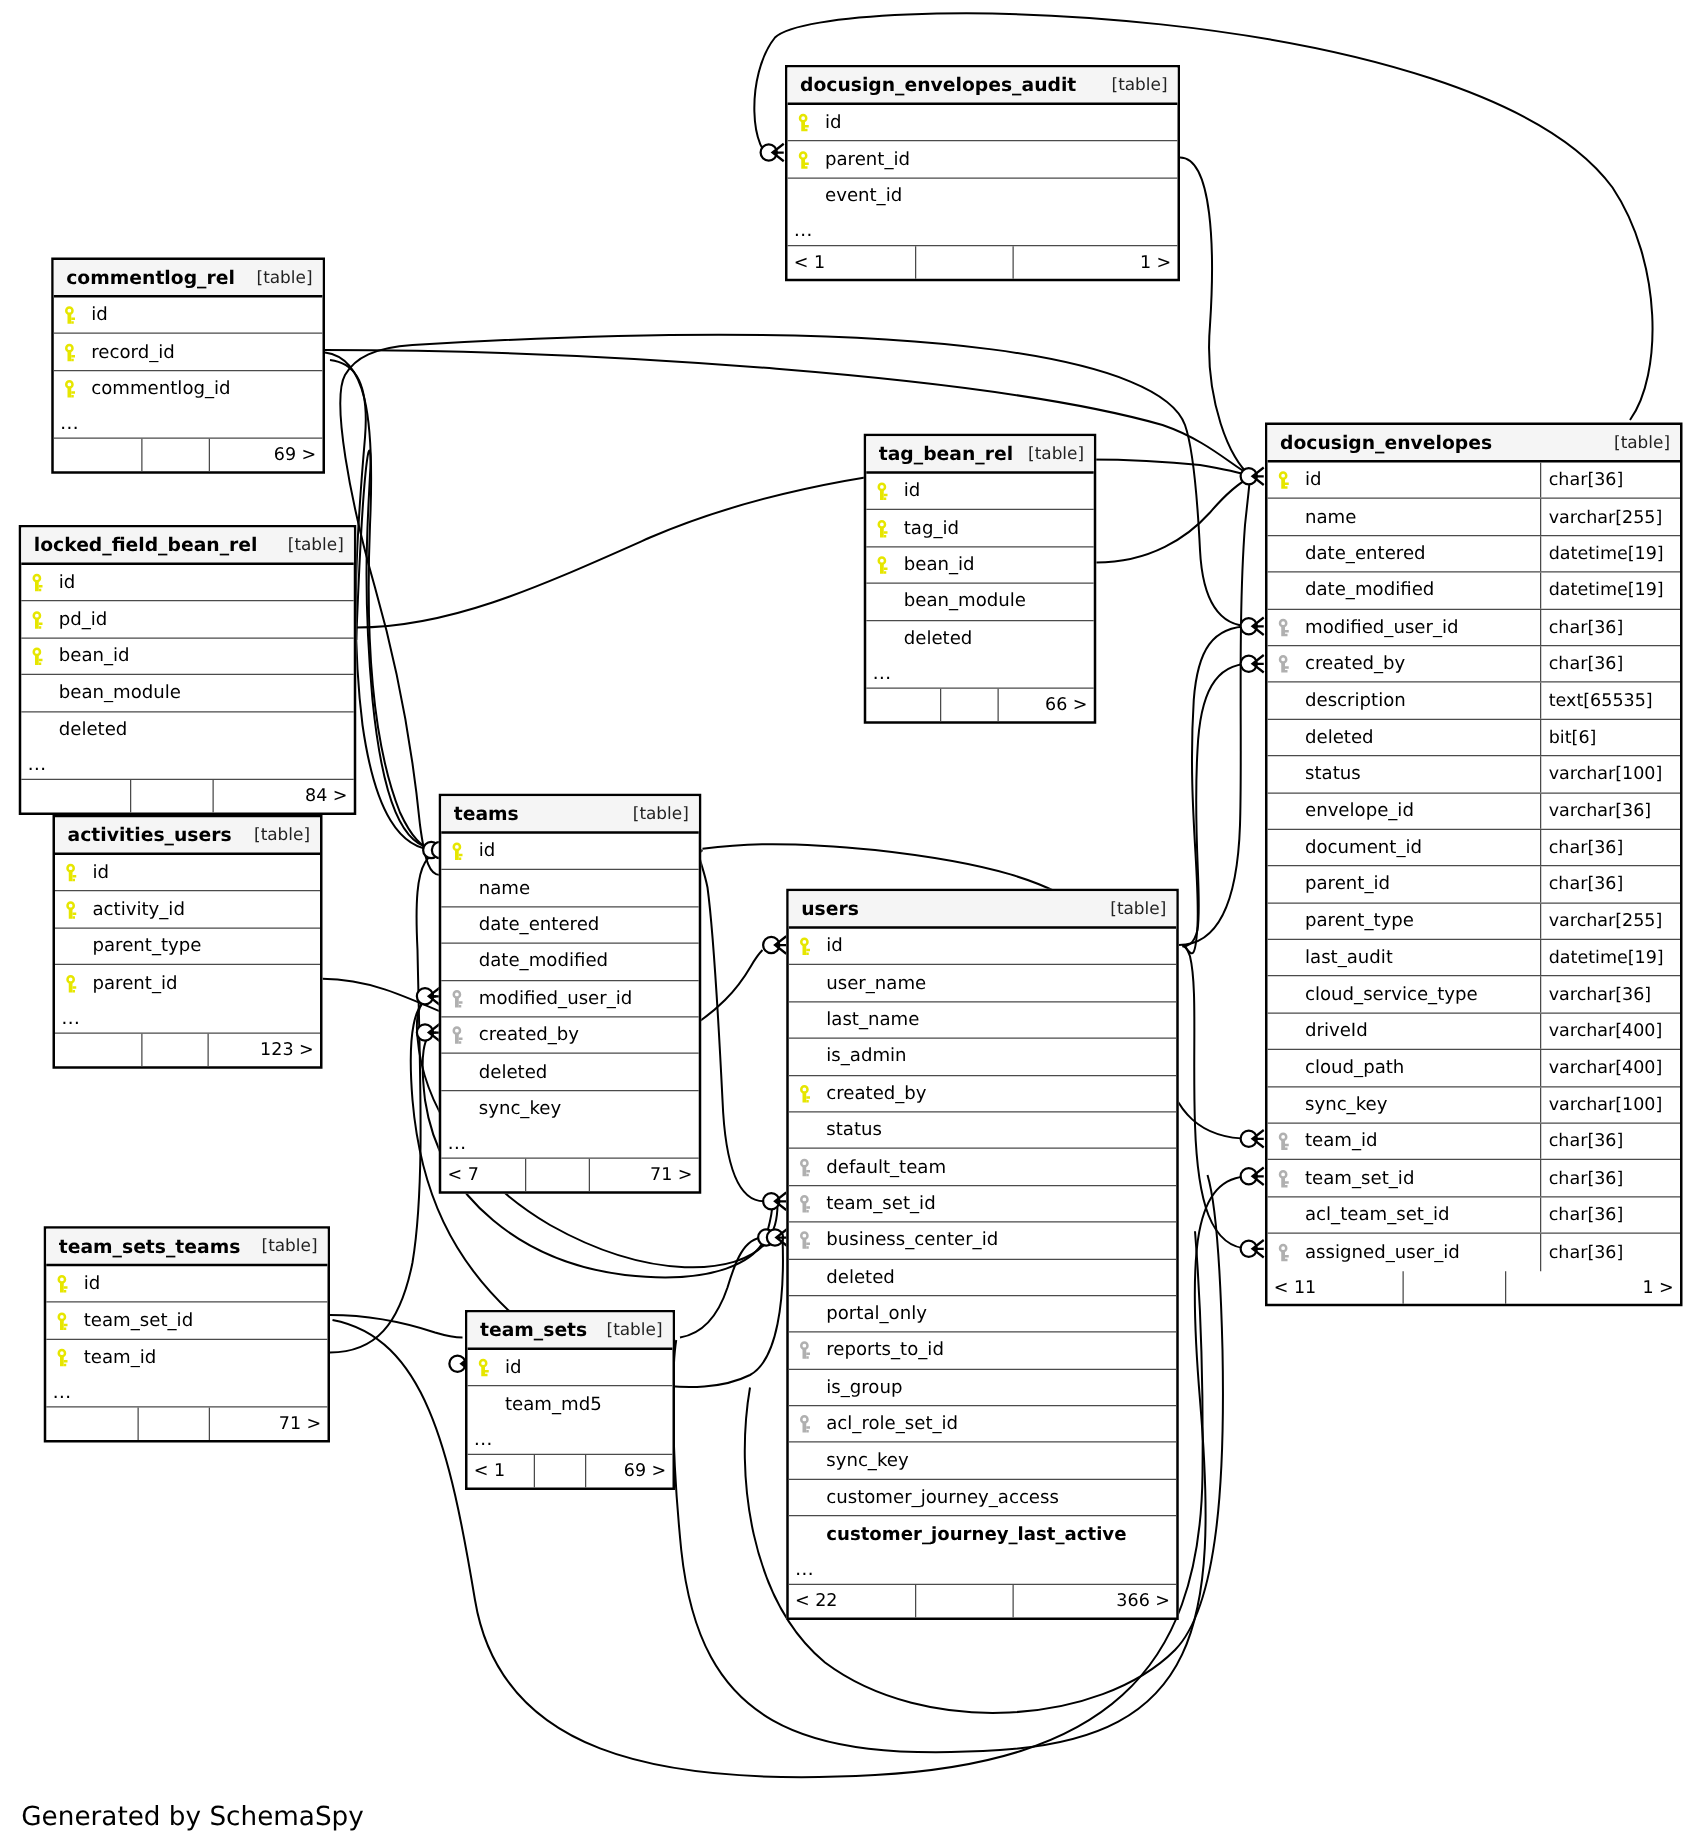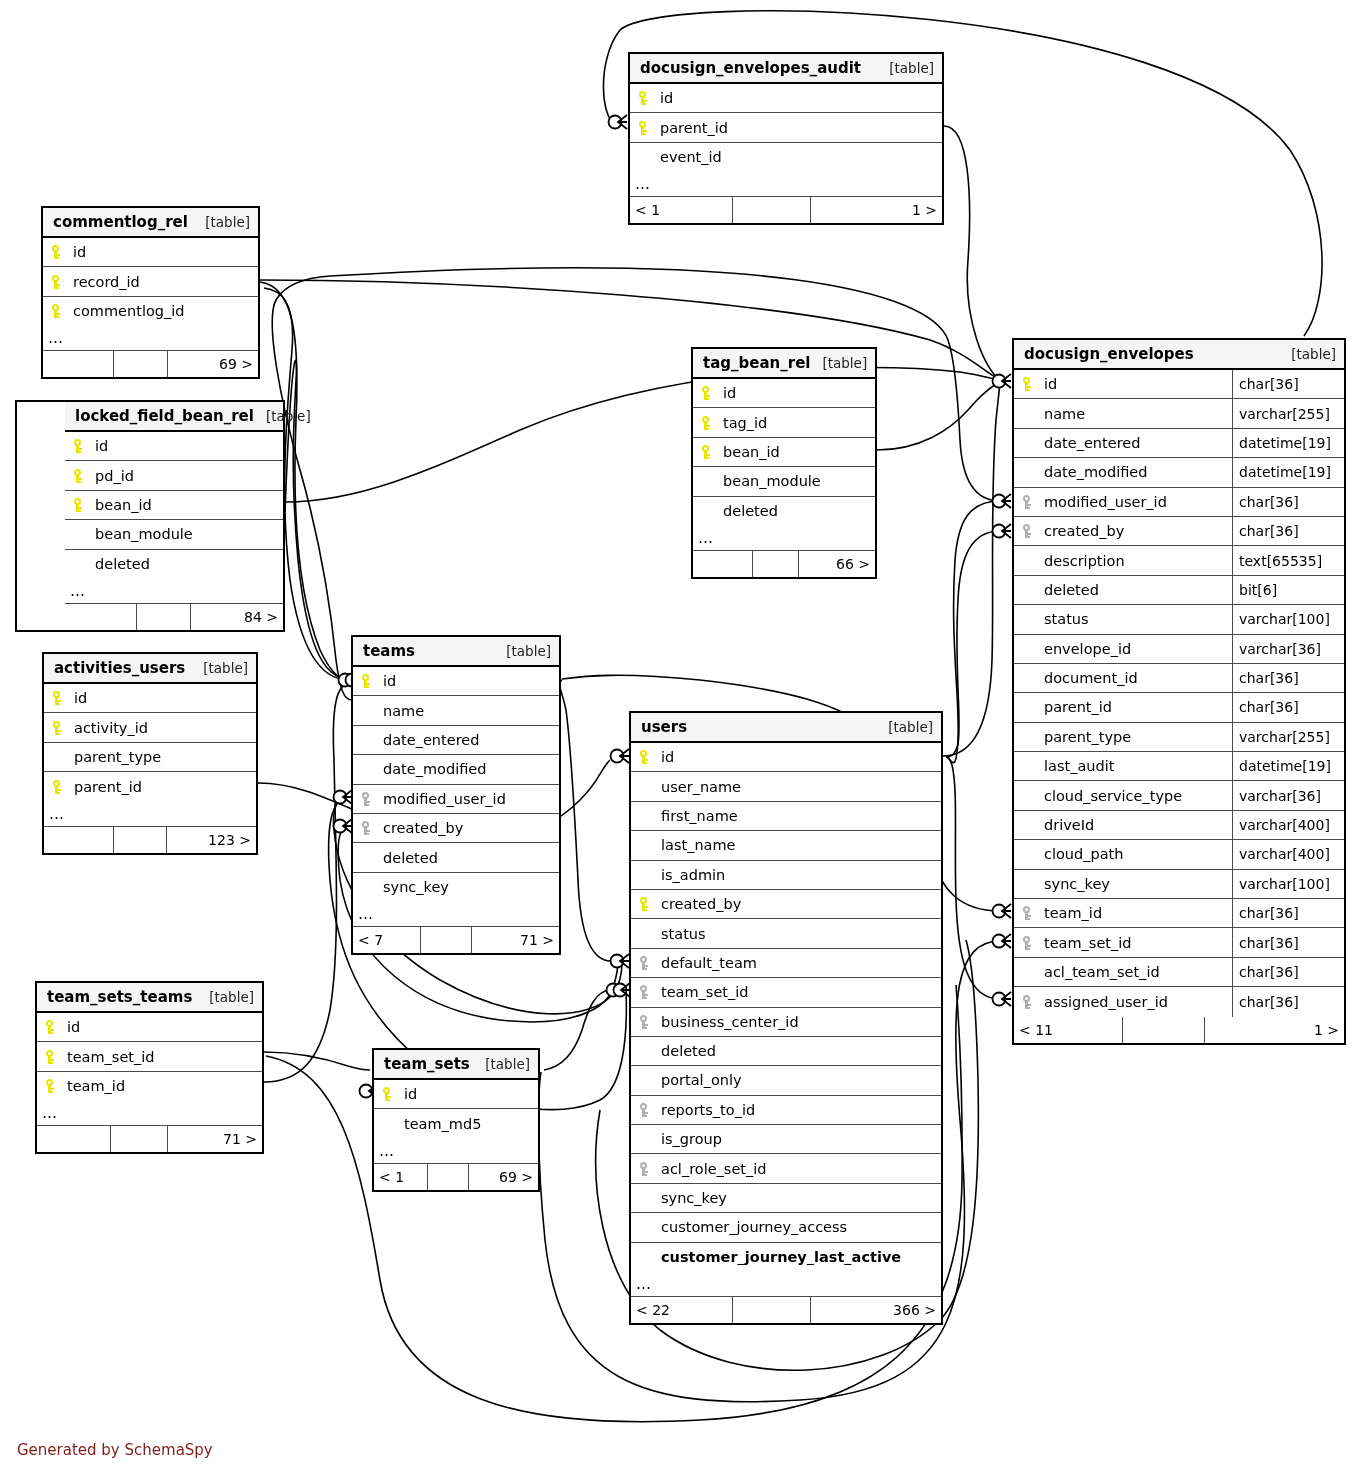--- a/index.html
+++ b/index.html
@@ -153,22 +153,22 @@
     padding: 0 5px;
     height: 100%;
   }
   .footer .fcell.left { flex: 0 0 33%; justify-content: flex-start; }
   .footer .fcell.mid  { flex: 0 0 25%; justify-content: center; }
   .footer .fcell.right{ flex: 1 1 auto; justify-content: flex-end; border-right: none; }
   #credit {
     position: absolute;
     left: 17px;
     top: 1441px;
-    font-size: 15px;
-    color: #7f1d1d;
+    font-size: 21px;
+    color: #000000;
     z-index: 6;
   }
 </style>
 </head>
 <body>
 
 <div id="canvas">
 
   <svg id="edges" viewBox="0 0 1360 1474" xmlns="http://www.w3.org/2000/svg">
     <defs>
@@ -352,21 +352,21 @@
             </div>
           </div>
         </div>
         <div class="row-ellipsis">…</div>
         <div class="footer">
           <div class="fcell left"></div>
           <div class="fcell mid"></div>
           <div class="fcell right">69 &gt;</div>
         </div>
       </div>
-      <div class="tbl" style="left: 15px; top: 400px; width: 270px; padding-left: 48px;">
+      <div class="tbl" style="left: 15px; top: 420px; width: 270px;">
         <div class="tbl-head">
           <span class="tbl-name">locked_field_bean_rel</span>
           <span class="tbl-kind">[table]</span>
         </div>
         <div class="rows">
           <div class="row">
             <div class="col-name">
               <span class="keybox" style="color: rgb(230, 230, 0);">
                 <span class="key-ring"></span>
                 <span class="key-shaft"></span>
@@ -823,26 +823,20 @@
           </div>
           <div class="row">
             <div class="col-name">
               <span class="keybox none" style="color: rgb(176, 176, 176);"></span>
               <span class="lbl" style="margin-left: 0px;">user_name</span>
             </div>
           </div>
           <div class="row">
             <div class="col-name">
               <span class="keybox none" style="color: rgb(176, 176, 176);"></span>
-              <span class="lbl" style="margin-left: 0px;">first_name</span>
-            </div>
-          </div>
-          <div class="row">
-            <div class="col-name">
-              <span class="keybox none" style="color: rgb(176, 176, 176);"></span>
               <span class="lbl" style="margin-left: 0px;">last_name</span>
             </div>
           </div>
           <div class="row">
             <div class="col-name">
               <span class="keybox none" style="color: rgb(176, 176, 176);"></span>
               <span class="lbl" style="margin-left: 0px;">is_admin</span>
             </div>
           </div>
           <div class="row">

